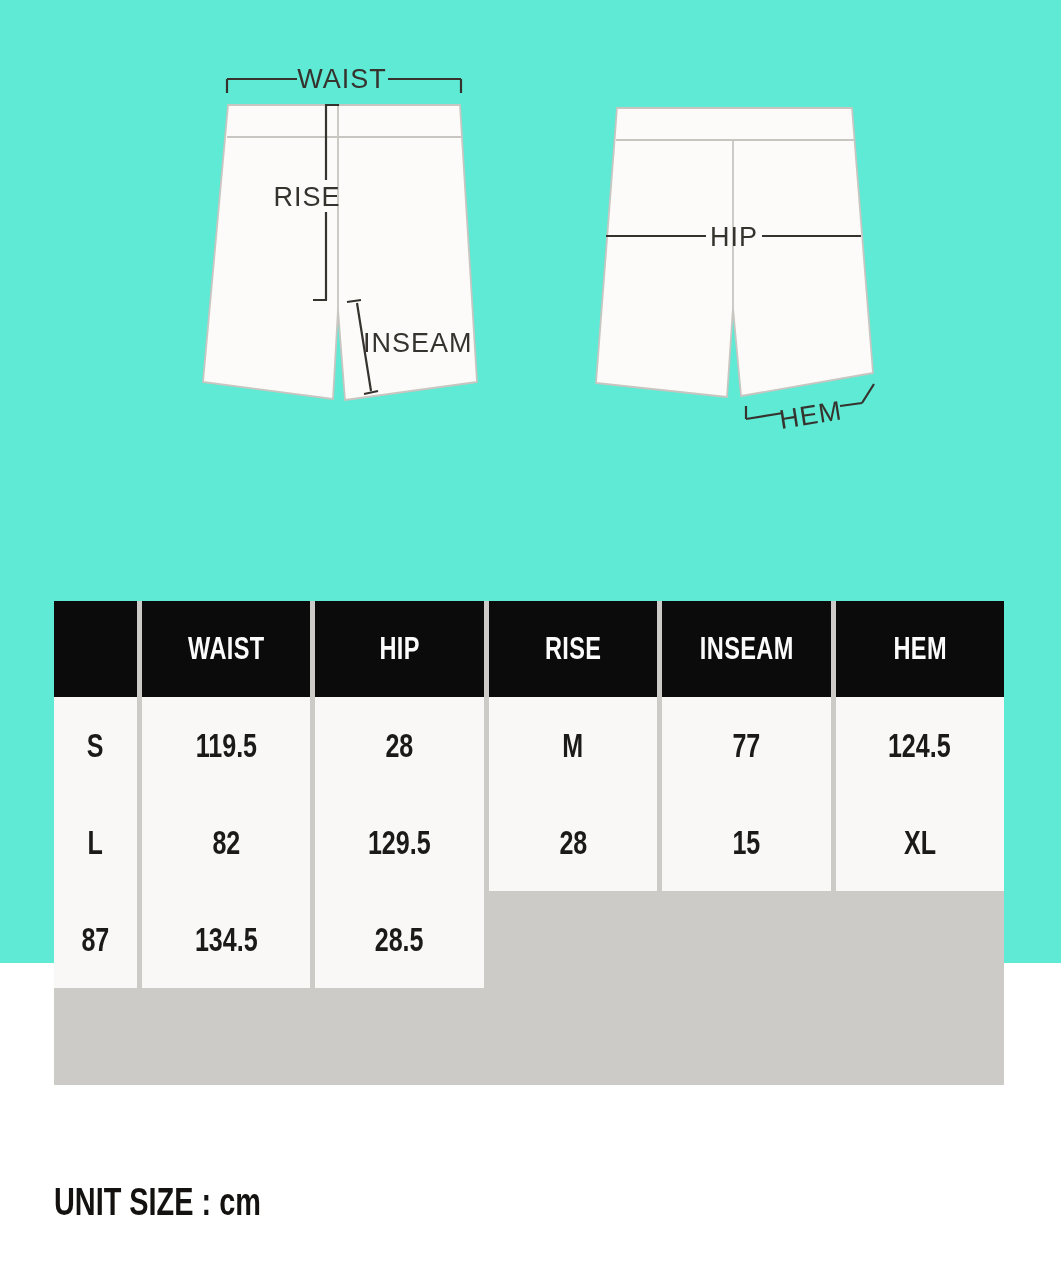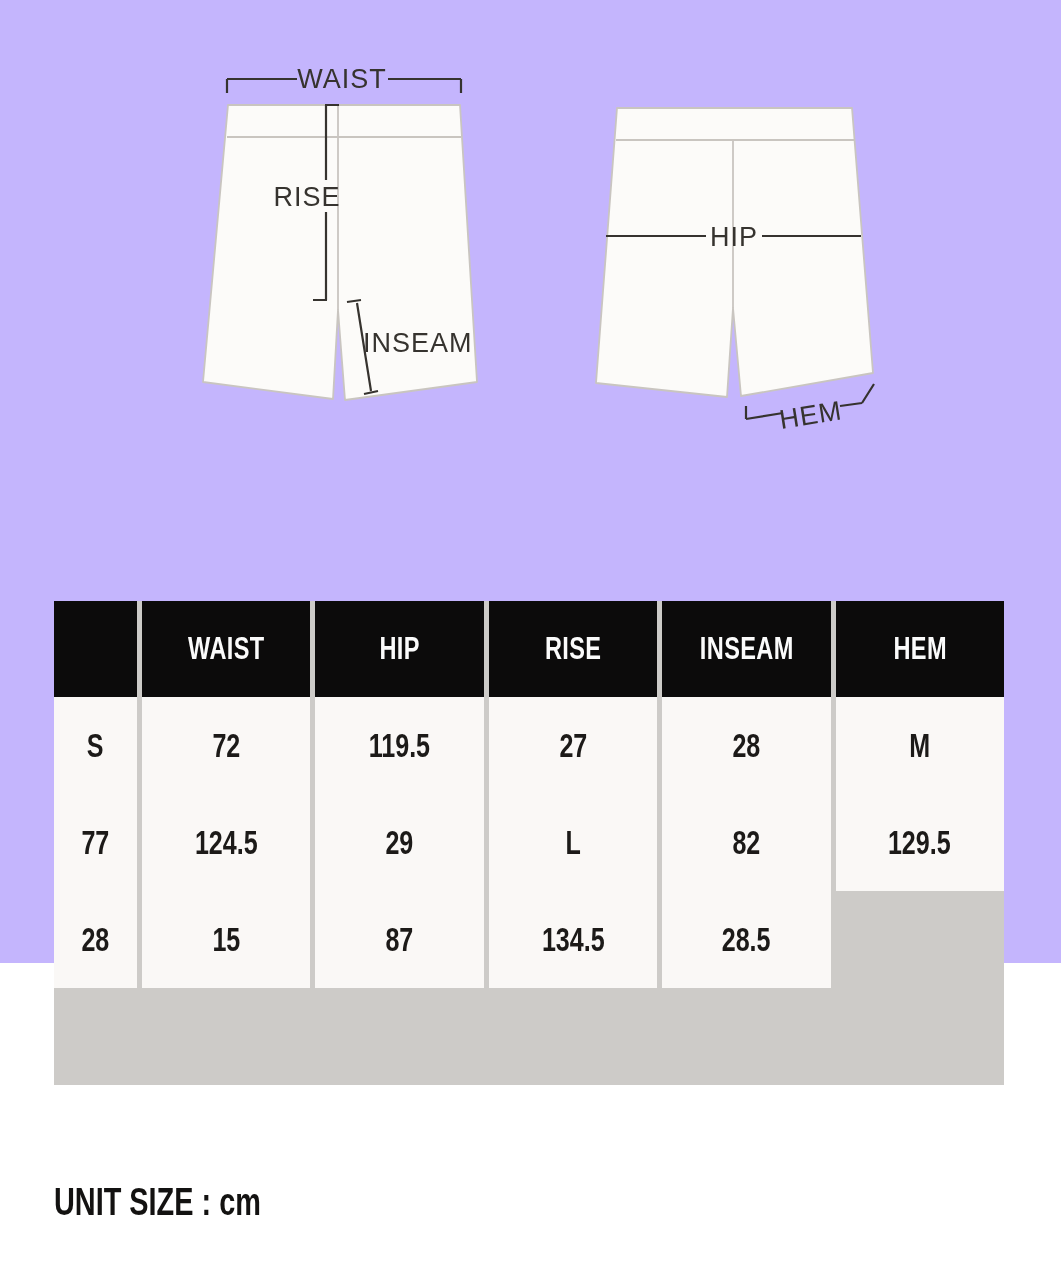--- a/index.html
+++ b/index.html
@@ -1,19 +1,19 @@
 <!DOCTYPE html>
 <html><head>
 <meta charset="utf-8">
 <style>
   html,body{margin:0;padding:0;}
   body{width:1061px;height:1280px;overflow:hidden;}
   .stage{
     position:relative;width:1061px;height:963px;
-    background:#c4b5fd;
+    background:#5eead4;
     font-family:"Liberation Sans",sans-serif;
     text-align:center;
   }
   
   .diagram-svg{position:absolute;left:0;top:0;}
   .outline{fill:none;stroke:#c9c5c0;stroke-width:1.8;stroke-linejoin:round;}
   .garment{fill:#fcfbf9;stroke:#c9c5c0;stroke-width:1.8;stroke-linejoin:round;}
   .dim{fill:none;stroke:#36332f;stroke-width:2.2;stroke-linecap:butt;}
   .dim-label{fill:#36332f;font-size:27px;letter-spacing:1px;}
   
@@ -101,62 +101,56 @@
         <span class="cond">INSEAM</span>
       </div>
     <div class="hdr-cell">
         <span class="cond">HEM</span>
       </div>
 
     <div class="cell">
         <span class="cond">S</span>
       </div>
     <div class="cell">
-        <span class="cond">72</span>
-      </div>
-    <div class="cell">
         <span class="cond">119.5</span>
-      </div>
-    <div class="cell">
-        <span class="cond">27</span>
       </div>
     <div class="cell">
         <span class="cond">28</span>
       </div>
 
     <div class="cell">
         <span class="cond">M</span>
       </div>
     <div class="cell">
         <span class="cond">77</span>
       </div>
     <div class="cell">
         <span class="cond">124.5</span>
-      </div>
-    <div class="cell">
-        <span class="cond">29</span>
       </div>
 
     <div class="cell">
         <span class="cond">L</span>
       </div>
     <div class="cell">
         <span class="cond">82</span>
       </div>
     <div class="cell">
         <span class="cond">129.5</span>
       </div>
     <div class="cell">
         <span class="cond">28</span>
       </div>
     <div class="cell">
         <span class="cond">15</span>
       </div>
 
     <div class="cell">
+        <span class="cond">XL</span>
+      </div>
+    <div class="cell">
         <span class="cond">87</span>
       </div>
     <div class="cell">
         <span class="cond">134.5</span>
       </div>
     <div class="cell">
         <span class="cond">28.5</span>
       </div>
   </div>
 

